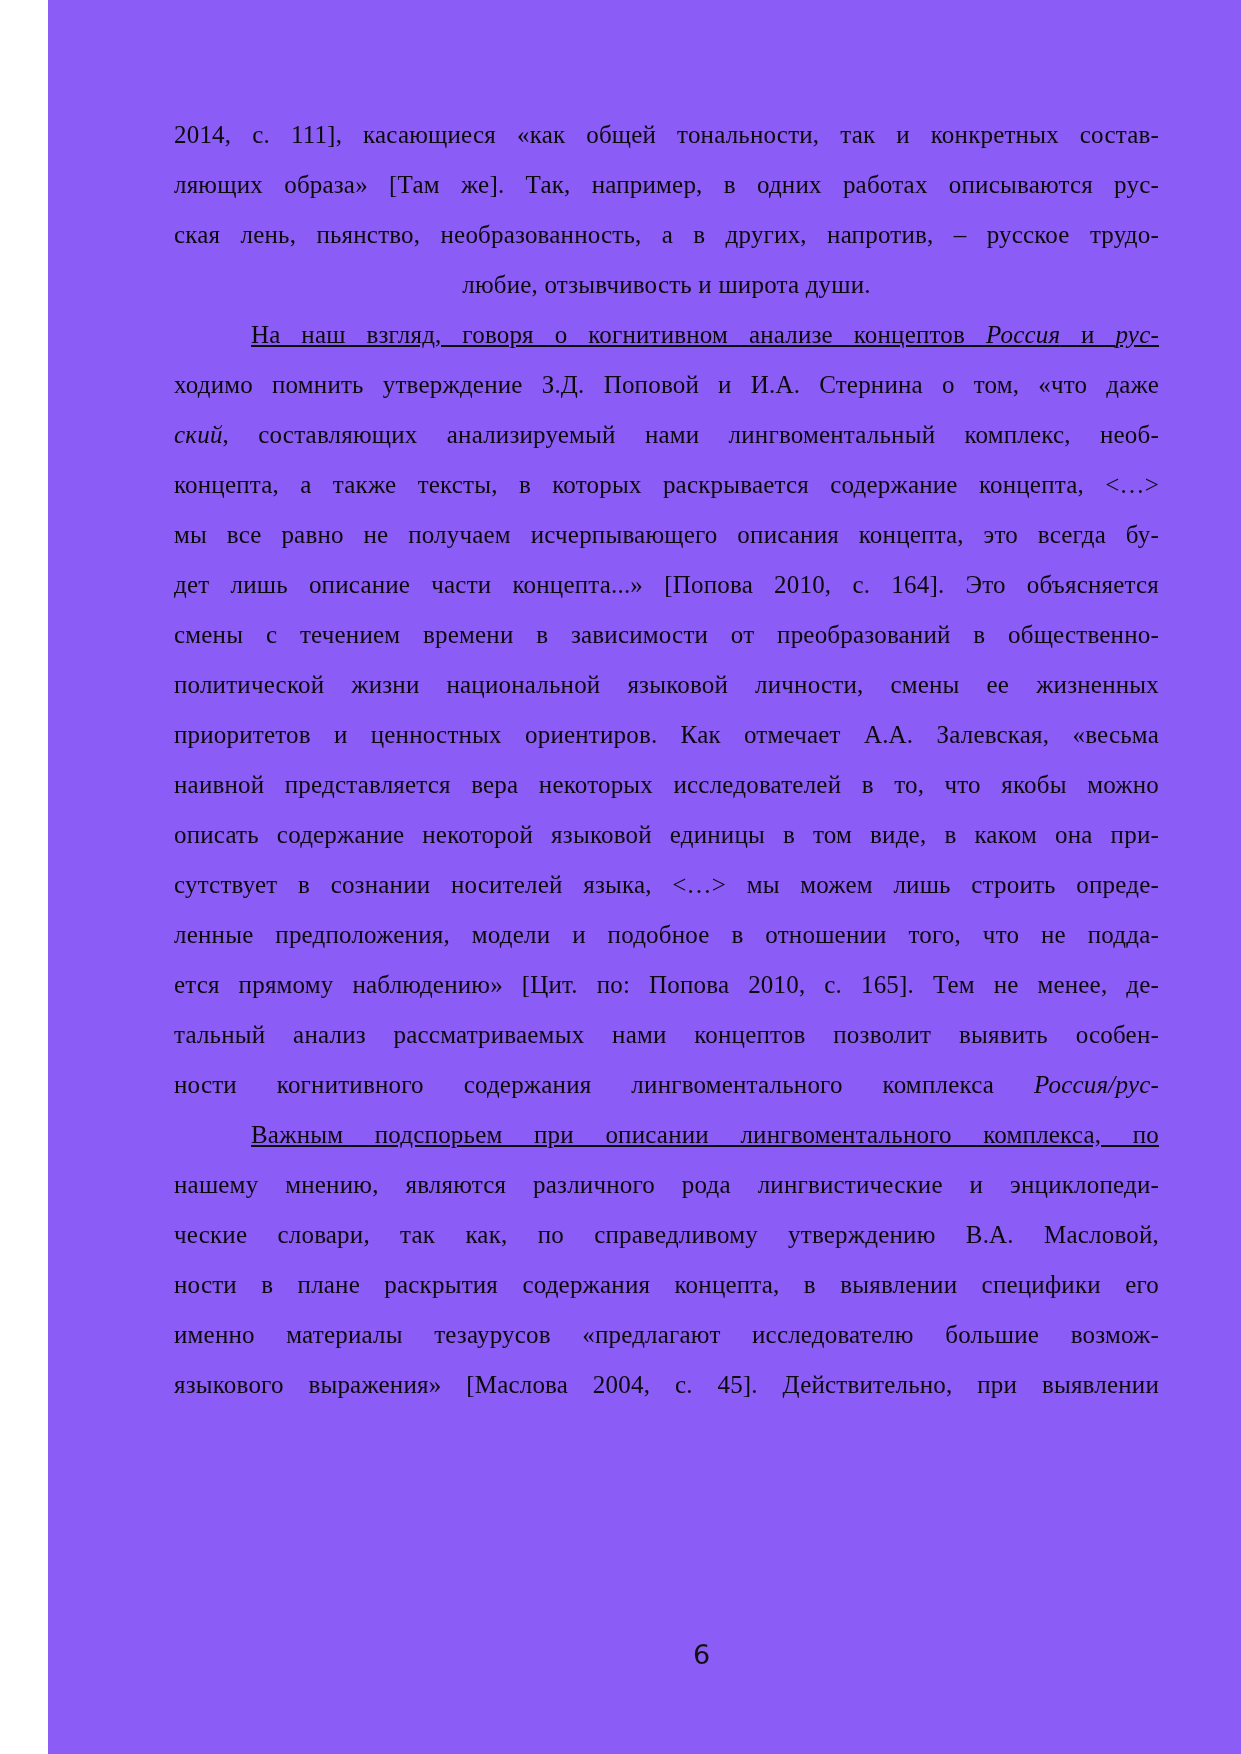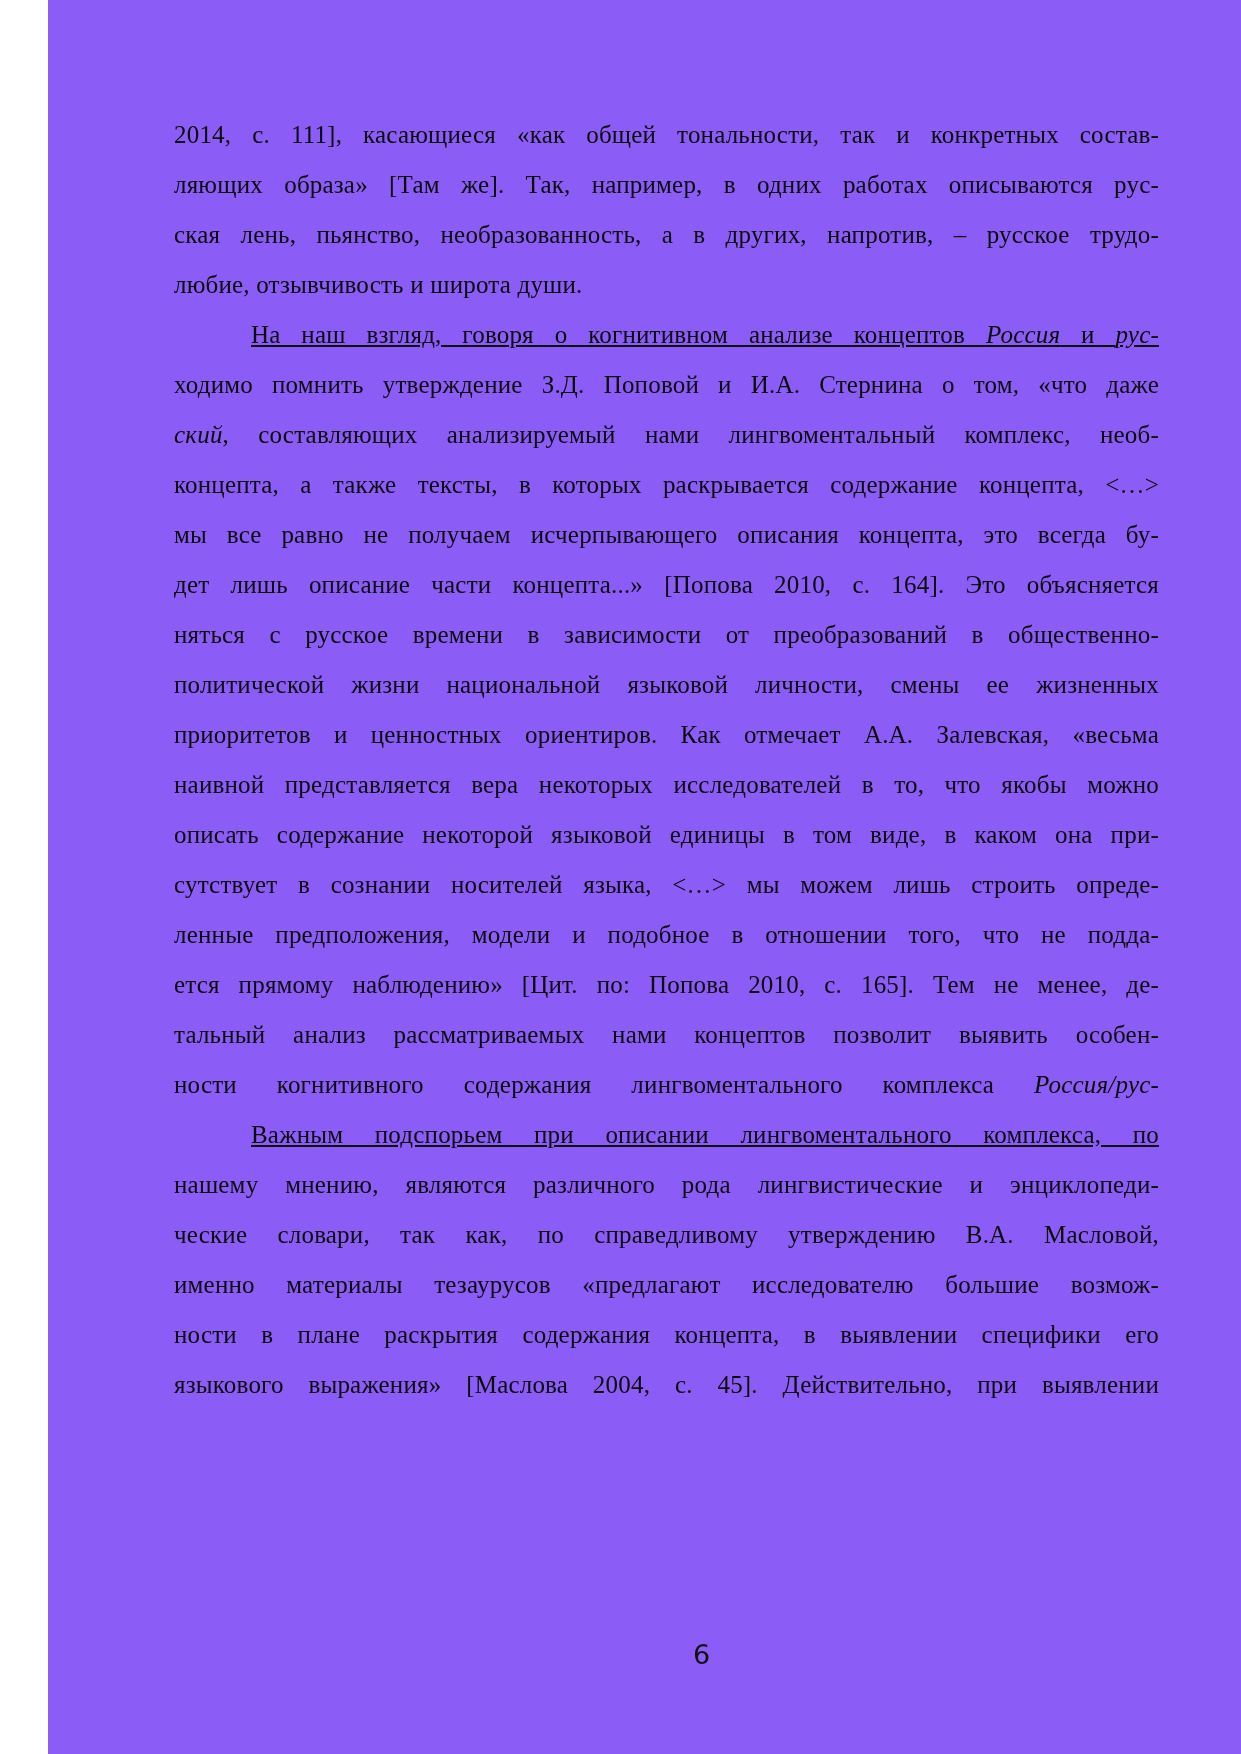--- a/index.html
+++ b/index.html
@@ -30,21 +30,21 @@
     font-size: 25px;
     letter-spacing: 0.2px;
   }
   .j {
     text-align: justify;
     text-align-last: justify;
     -moz-text-align-last: justify;
     text-justify: inter-word;
   }
   .last {
-    text-align: left;
+    text-align: center;
   }
   .indent { text-indent: 77px; text-decoration: underline; }
   .it { font-style: italic; }
   .page-number {
     position: absolute;
     top: 1640px;
     left: 0;
     width: 100%;
     box-sizing: border-box;
     padding-left: 66px;
@@ -66,34 +66,34 @@
         <div class="line j"><span>ская лень, пьянство, необразованность, а в других, напротив, – русское трудо-</span></div>
         <div class="line last"><span>любие, отзывчивость и широта души.</span></div>
       </div>
       <div class="paragraph">
         <div class="line j indent"><span>На наш взгляд, говоря о когнитивном анализе концептов </span><span class="it">Россия</span><span> и </span><span class="it">рус-</span></div>
         <div class="line j"><span>ходимо помнить утверждение З.Д. Поповой и И.А. Стернина о том, «что даже</span></div>
         <div class="line j"><span class="it">ский</span><span>, составляющих анализируемый нами лингвоментальный комплекс, необ-</span></div>
         <div class="line j"><span>концепта, а также тексты, в которых раскрывается содержание концепта, &lt;…&gt;</span></div>
         <div class="line j"><span>мы все равно не получаем исчерпывающего описания концепта, это всегда бу-</span></div>
         <div class="line j"><span>дет лишь описание части концепта...» [Попова 2010, с. 164]. Это объясняется</span></div>
-        <div class="line j"><span>няться с русское времени в зависимости от преобразований в общественно-</span></div>
+        <div class="line j"><span>смены с течением времени в зависимости от преобразований в общественно-</span></div>
         <div class="line j"><span>политической жизни национальной языковой личности, смены ее жизненных</span></div>
         <div class="line j"><span>приоритетов и ценностных ориентиров. Как отмечает А.А. Залевская, «весьма</span></div>
         <div class="line j"><span>наивной представляется вера некоторых исследователей в то, что якобы можно</span></div>
         <div class="line j"><span>описать содержание некоторой языковой единицы в том виде, в каком она при-</span></div>
         <div class="line j"><span>сутствует в сознании носителей языка, &lt;…&gt; мы можем лишь строить опреде-</span></div>
         <div class="line j"><span>ленные предположения, модели и подобное в отношении того, что не подда-</span></div>
         <div class="line j"><span>ется прямому наблюдению» [Цит. по: Попова 2010, с. 165]. Тем не менее, де-</span></div>
         <div class="line j"><span>тальный анализ рассматриваемых нами концептов позволит выявить особен-</span></div>
         <div class="line j"><span>ности когнитивного содержания лингвоментального комплекса </span><span class="it">Россия/рус-</span></div>
       </div>
       <div class="paragraph">
         <div class="line j indent"><span>Важным подспорьем при описании лингвоментального комплекса, по</span></div>
         <div class="line j"><span>нашему мнению, являются различного рода лингвистические и энциклопеди-</span></div>
         <div class="line j"><span>ческие словари, так как, по справедливому утверждению В.А. Масловой,</span></div>
+        <div class="line j"><span>ности в плане раскрытия содержания концепта, в выявлении специфики его</span></div>
         <div class="line j"><span>именно материалы тезаурусов «предлагают исследователю большие возмож-</span></div>
-        <div class="line j"><span>ности в плане раскрытия содержания концепта, в выявлении специфики его</span></div>
         <div class="line j"><span>языкового выражения» [Маслова 2004, с. 45]. Действительно, при выявлении</span></div>
       </div>
     </div>
   <div class="page-number">6</div>
 </div>
 
 </body></html>

